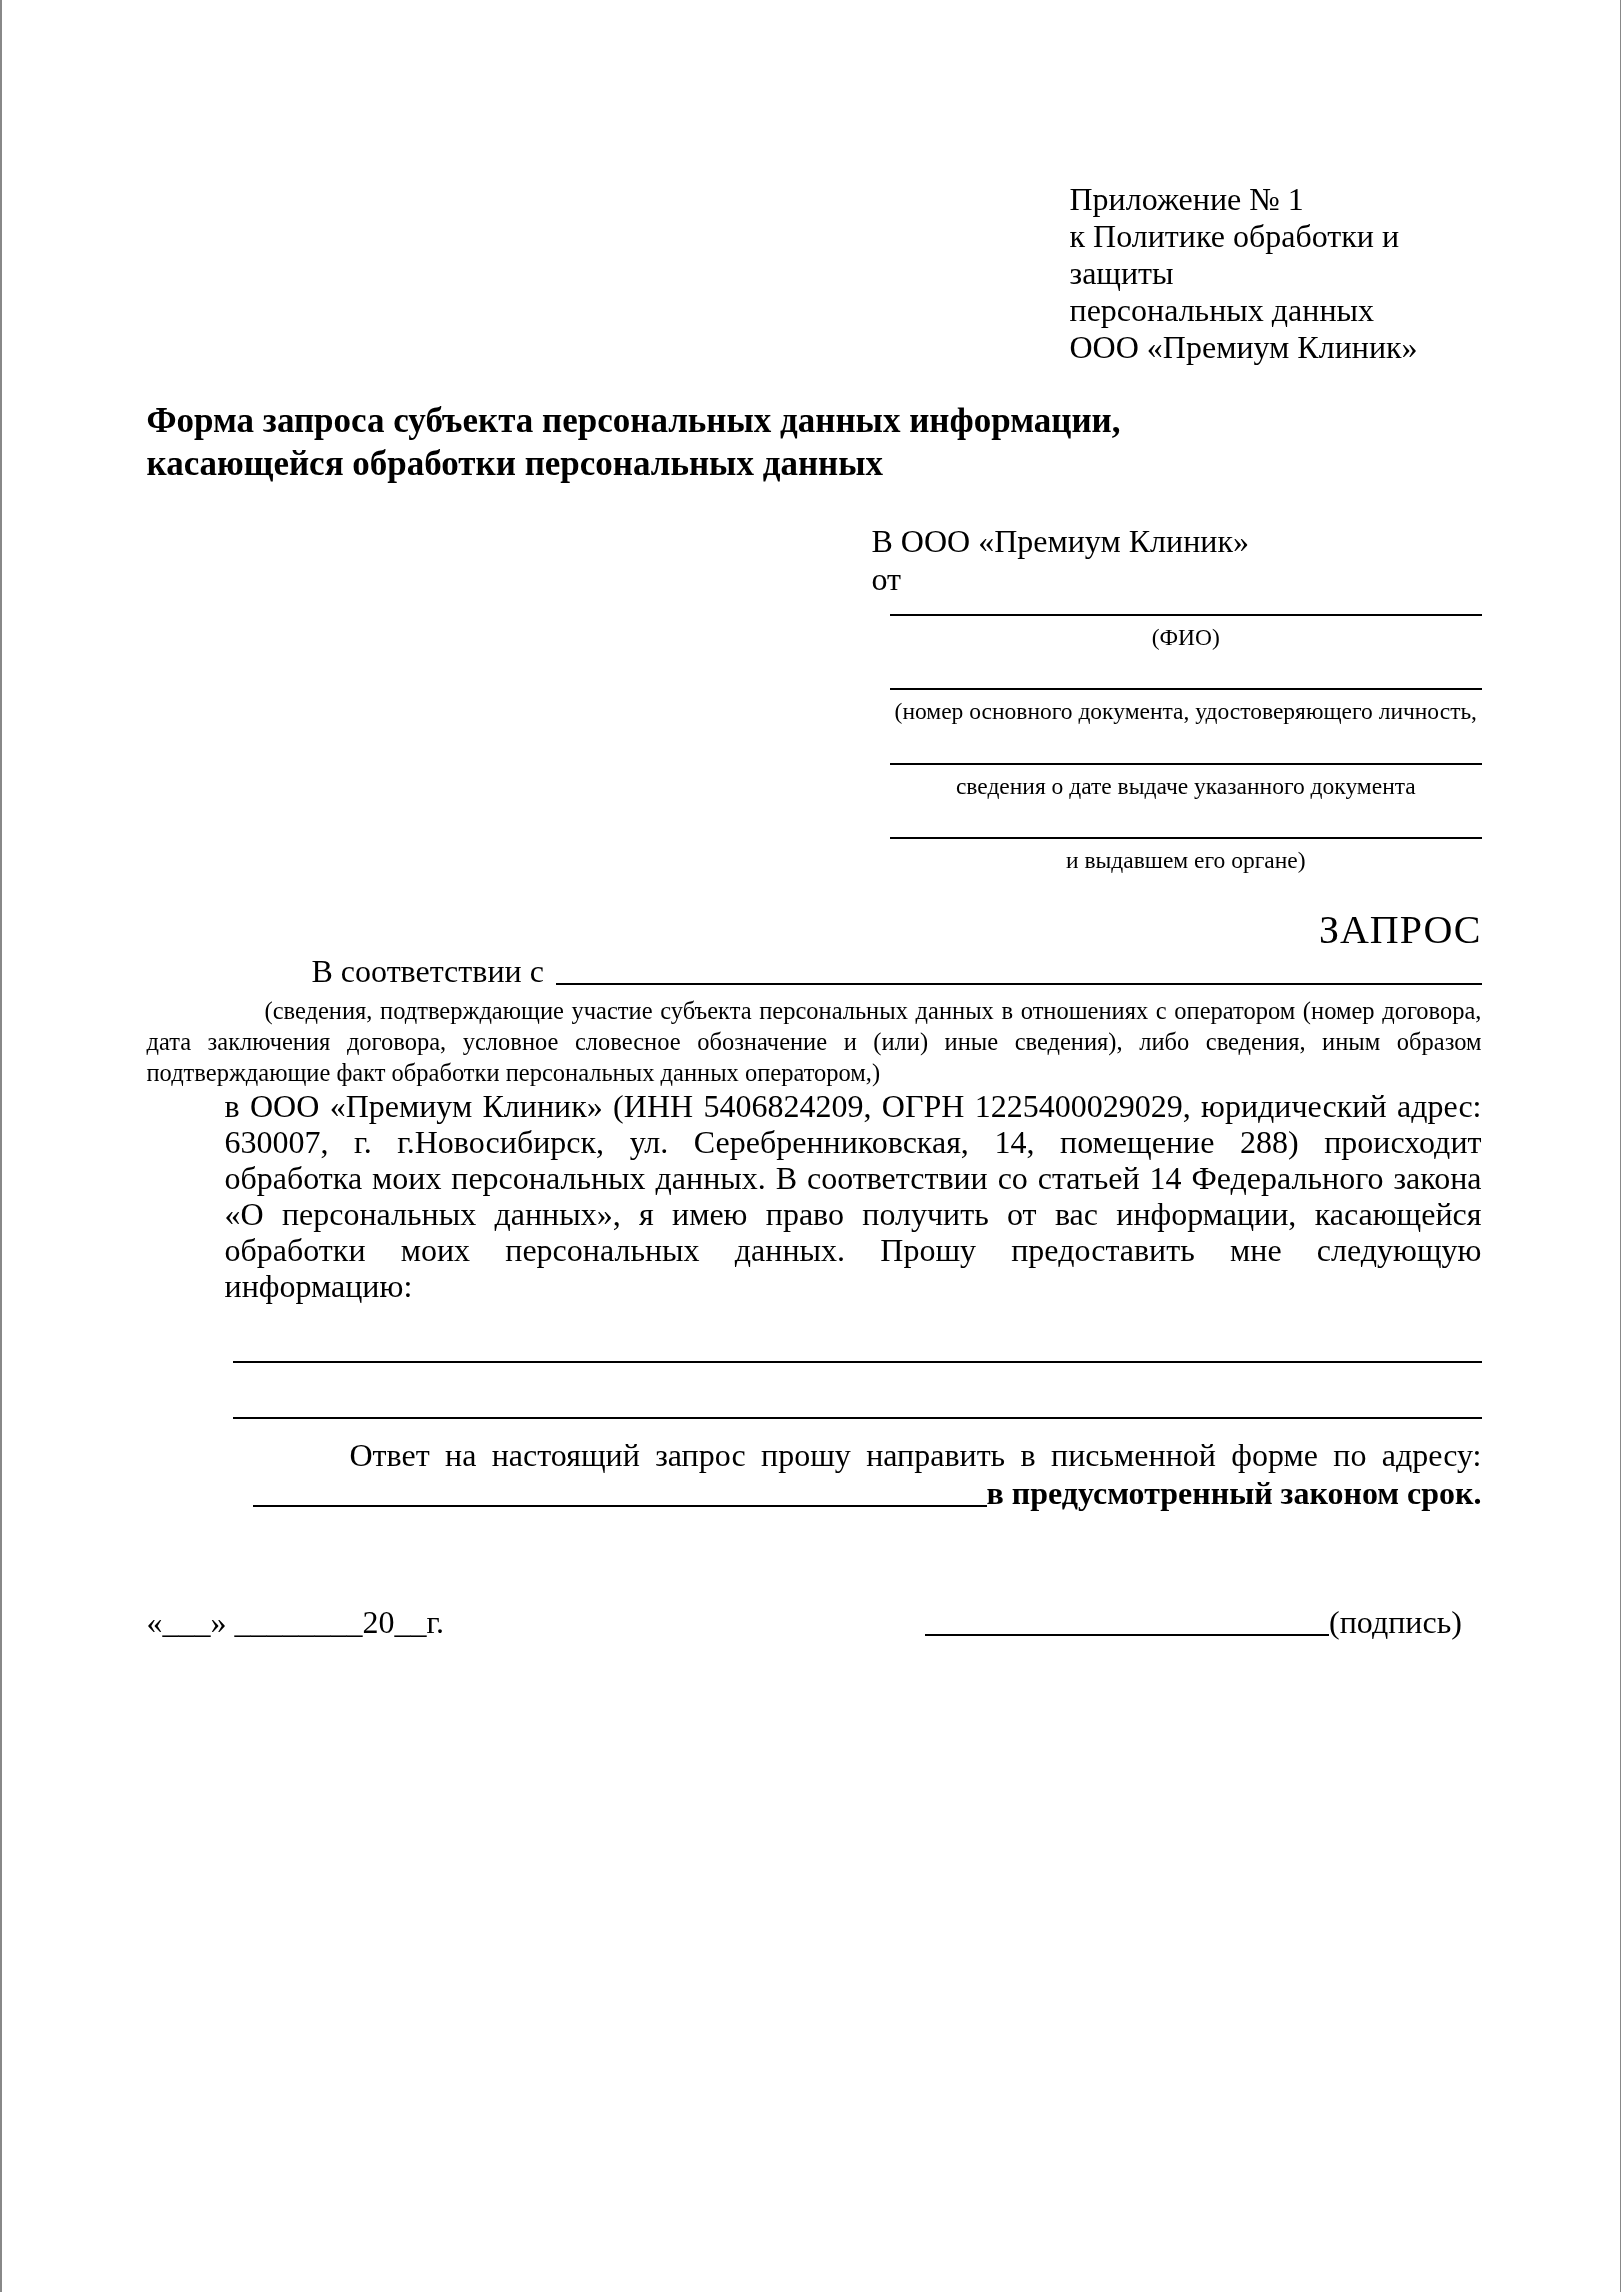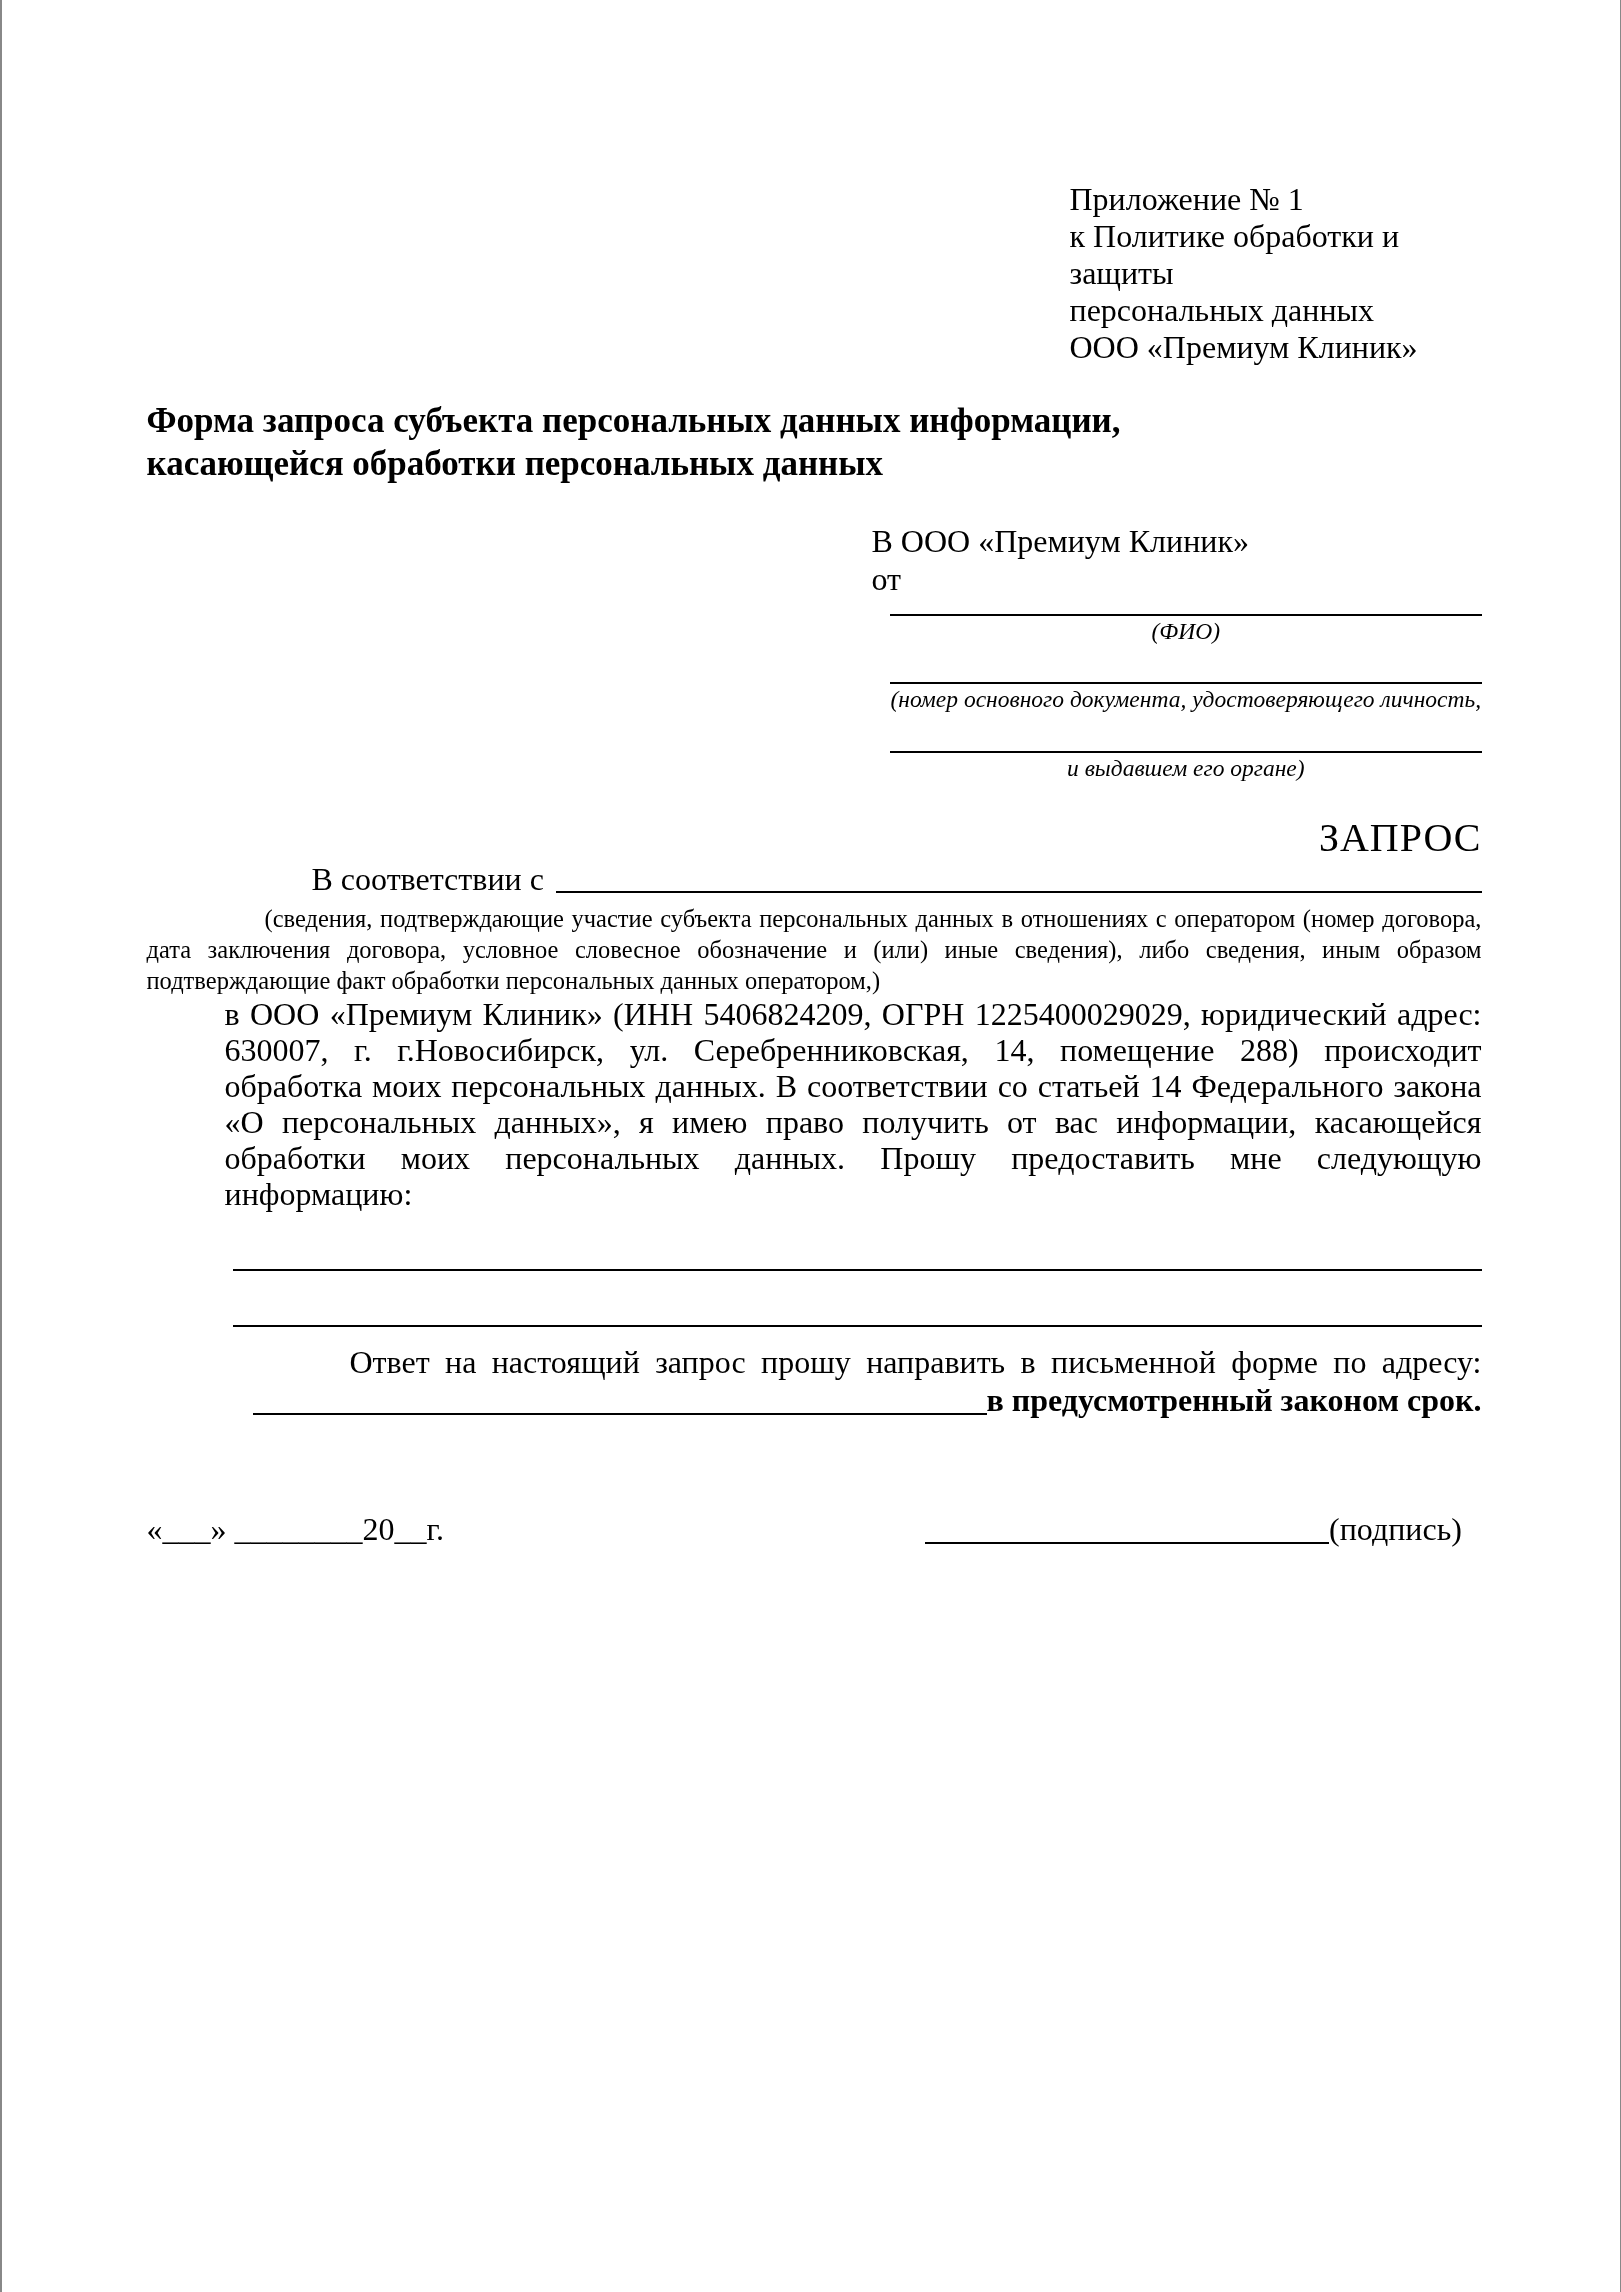--- a/index.html
+++ b/index.html
@@ -37,22 +37,21 @@
   .write-line {
     border-bottom: 2.9px solid #000;
     height: 0;
   }
   .field .write-line { margin-top: 15.7px; }
   .field + .field .write-line { margin-top: 37px; }
   .caption {
     font-size: 23.5px;
     line-height: 27.4px;
     text-align: center;
-    margin-top: 2px;
-    font-style: italic;
+    margin-top: 8px;
   }
   .request-heading {
     margin-top: 37px;
     font-size: 40px;
     line-height: 37px;
     text-align: right;
     letter-spacing: 1px;
   }
   .intro-row {
     display: flex;
@@ -148,20 +147,24 @@
     <div class="field">
       <div class="write-line"></div>
       <div class="caption">(ФИО)</div>
     </div>
 
     <div class="field">
       <div class="write-line"></div>
       <div class="caption">(номер основного документа, удостоверяющего личность,</div>
     </div>
 
+    <div class="field">
+      <div class="write-line"></div>
+      <div class="caption">сведения о дате выдаче указанного документа</div>
+    </div>
 
     <div class="field">
       <div class="write-line"></div>
       <div class="caption">и выдавшем его органе)</div>
     </div>
   </div>
 
   <div class="request-heading">ЗАПРОС</div>
 
   <div class="intro-row">

